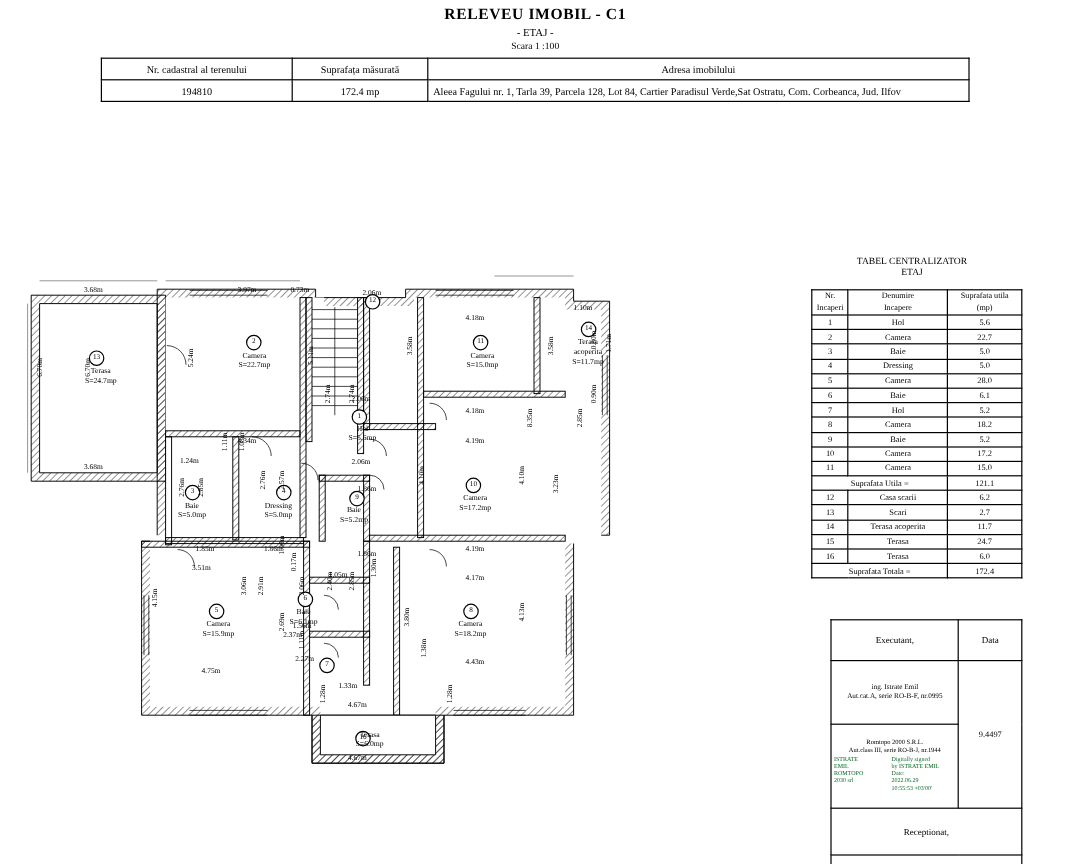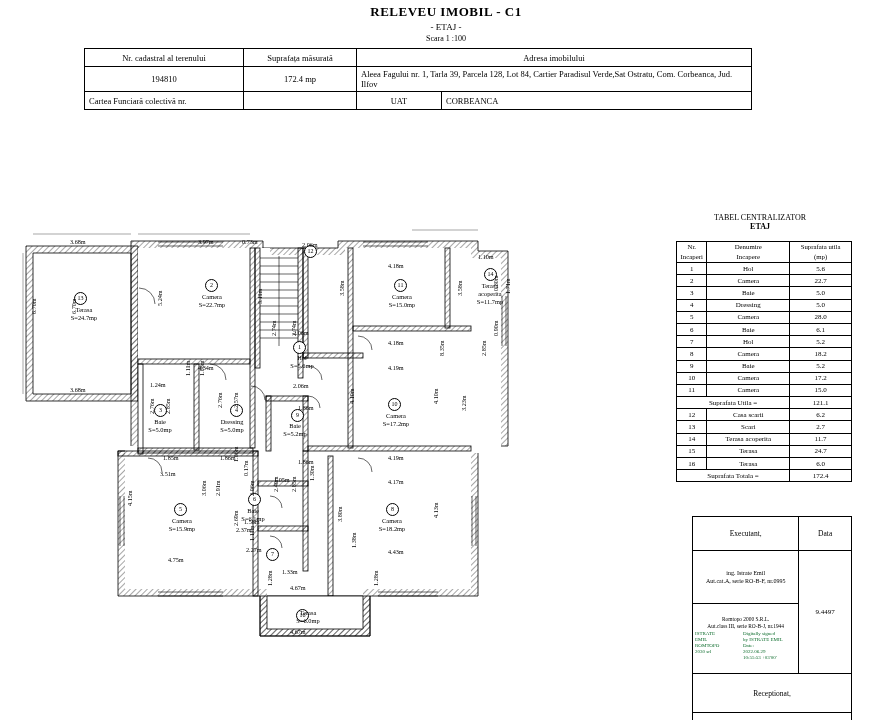--- a/index.html
+++ b/index.html
@@ -15,39 +15,39 @@
   
   #title{
     top:4px;left:0;width:892px;text-align:center;
     font-size:13px;font-weight:bold;letter-spacing:.5px;
   }
   #subtitle1{top:22px;left:0;width:892px;text-align:center;font-size:9px;}
   #subtitle2{top:34px;left:0;width:892px;text-align:center;font-size:8px;}
 
   
   #hdr-table{
-    top:48px;left:84px;width:668px;
+    top:48px;left:84px;width:724px;
     border-collapse:collapse;
     font-size:8.5px;
   }
   #hdr-table td{
     border:1px solid #000;
     padding:2px 4px;
     height:13px;
     vertical-align:middle;
   }
   .ctr{text-align:center;}
   .lft{text-align:left;}
 
   
   #cent-title{
     top:213px;left:660px;width:200px;text-align:center;
     font-size:8px;
   }
-  #cent-title .l2{display:block;font-weight:bold;}
+  #cent-title .l2{display:block;}
   #cent-table{
     top:241px;left:676px;width:176px;
     border-collapse:collapse;font-size:7px;
   }
   #cent-table td,#cent-table th{
     border:1px solid #000;padding:0 2px;height:11.2px;
     font-weight:normal;line-height:10px;
   }
   #cent-table th{font-size:6.8px;}
   .c-num{width:26px;text-align:center;}
@@ -103,26 +103,20 @@
   <tbody>
       <tr>
     <td class="ctr" style="width:150px">Nr. cadastral al terenului</td>
     <td class="ctr" style="width:104px">Suprafața măsurată</td>
     <td class="ctr" colspan="2">Adresa imobilului</td>
   </tr>
   <tr>
     <td class="ctr">194810</td>
     <td class="ctr">172.4 mp</td>
     <td class="lft" colspan="2">Aleea Fagului nr. 1, Tarla 39, Parcela 128, Lot 84, Cartier Paradisul Verde,Sat Ostratu, Com. Corbeanca, Jud. Ilfov</td>
-  </tr>
-  <tr>
-    <td class="lft">Cartea Funciară colectivă nr.</td>
-    <td class="ctr"></td>
-    <td class="ctr" style="width:76px">UAT</td>
-    <td class="lft">CORBEANCA</td>
   </tr>
 </tbody>
   </table>
 
 <div class="abs" id="cent-title">
   <span>TABEL CENTRALIZATOR</span>
   <span class="l2">ETAJ</span>
 </div>
 
 <table class="abs" id="cent-table">

